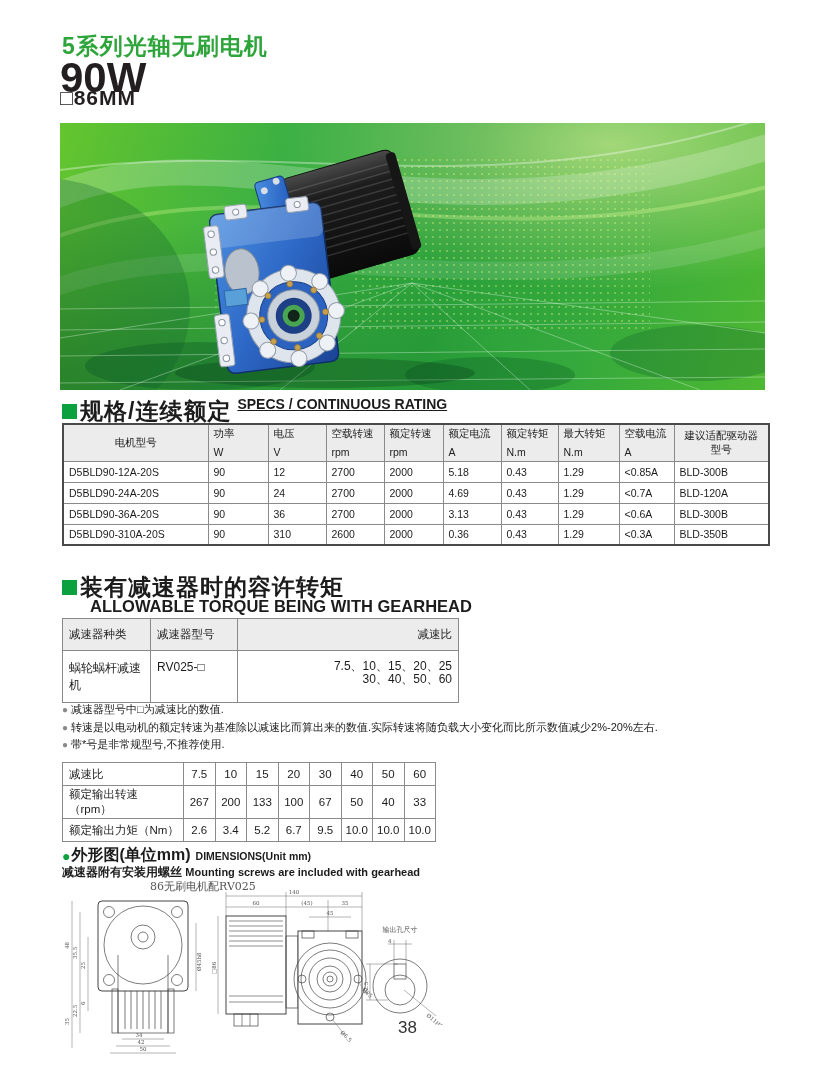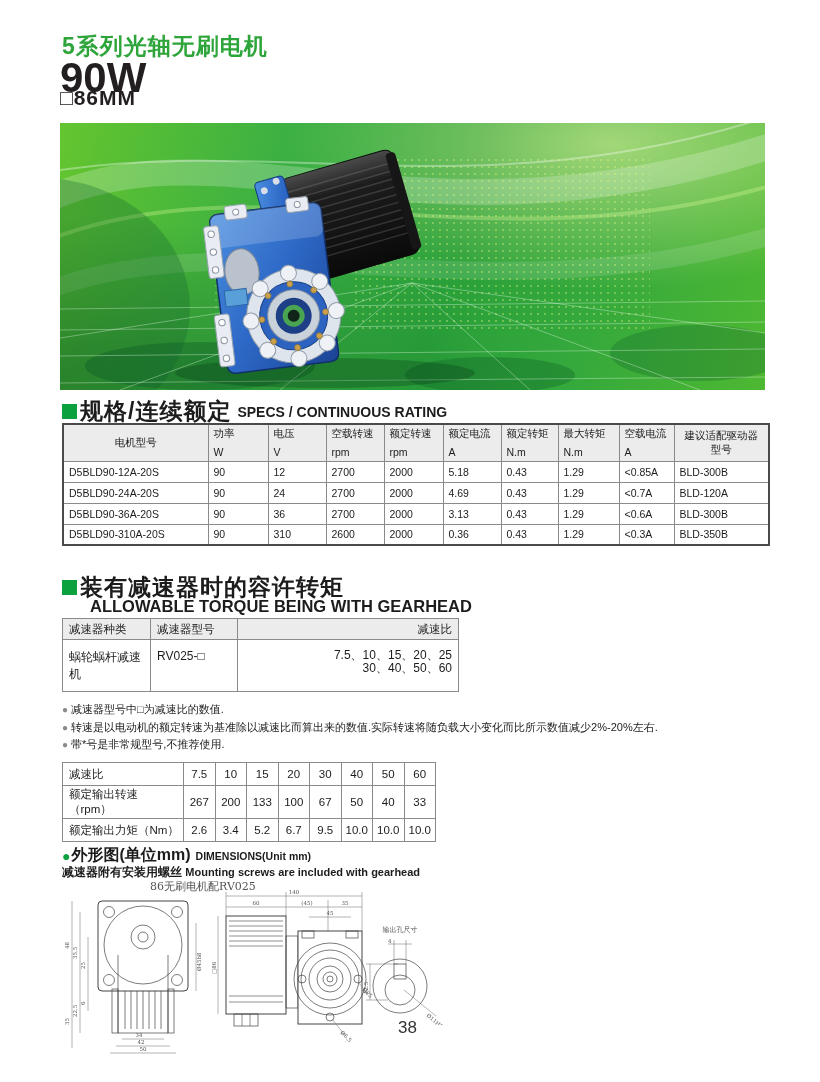--- a/index.html
+++ b/index.html
@@ -14,37 +14,37 @@
   
   .banner { position:absolute; left:60px; top:123px; width:705px; height:267px;
     background:
       radial-gradient(ellipse at 78% 8%, rgba(255,255,170,.55), rgba(255,255,170,0) 42%),
       radial-gradient(ellipse at 0% 95%, rgba(10,90,30,.45), rgba(10,90,30,0) 45%),
       linear-gradient(105deg,#64c52e 0%, #3bb043 30%, #2aa03a 55%, #35a93c 75%, #4eb832 100%);
     overflow:hidden; }
   .banner svg { position:absolute; left:0; top:0; }
 
   
-  .sec-head { position:absolute; left:62px; display:flex; align-items:center; }
+  .sec-head { position:absolute; left:62px; display:flex; align-items:flex-start; }
   .green-sq { display:inline-block; width:15px; height:15px; background:#0ba13e; margin-right:3px; align-self:center; }
   .sec-cn { font-size:23px; font-weight:800; color:#1c1c1c; letter-spacing:1px; }
-  .sec-en { font-size:14px; font-weight:800; color:#1c1c1c; margin-left:6px; }
+  .sec-en { font-size:14px; font-weight:800; color:#1c1c1c; margin-left:6px;text-decoration:underline; }
   .sec-en2 { position:absolute; left:90px; top:597px; font-size:16.5px; font-weight:800; color:#1c1c1c; }
 
   
   table { border-collapse:collapse; table-layout:fixed; background:#fff; }
   .spec-table { position:absolute; left:62px; top:423px; width:706px; border:2px solid #4a4a4a; }
   .spec-table td { border:1px solid #8a8a8a; font-size:10.5px; color:#1c1c1c; padding:2px 5px; vertical-align:middle; }
   .spec-table .hrow td { background:#ececec; height:37px; }
   .spec-table .hcell { display:flex; flex-direction:column; justify-content:space-between; height:31px; }
   .spec-table .drow td { height:21px; }
   .c-center { text-align:center; }
 
   .gear-table { position:absolute; left:62px; top:618px; width:396px; border:1.5px solid #4a4a4a; }
-  .gear-table td { border:1px solid #8a8a8a; font-size:12px; color:#1c1c1c; padding:2px 6px; }
+  .gear-table td { border:1px solid #8a8a8a; font-size:12px; color:#1c1c1c; padding:8px 6px; }
   .gear-table .hrow td { background:#ececec; height:21px; font-size:11.5px; }
   .gear-table .drow td { height:52px; vertical-align:top; padding-top:9px; }
   .ratio-lines { text-align:right; font-size:10.5px; line-height:13px; padding-top:2px; }
   .t-right { text-align:right; }
 
   .notes { position:absolute; left:62px; top:701px; width:710px; font-size:11px; line-height:16.5px; color:#222; }
   .notes .dot { color:#8a8a8a; font-size:10px; margin-right:3px; }
 
   .ratio-table { position:absolute; left:62px; top:762px; width:373px; border:1.5px solid #4a4a4a; }
   .ratio-table td { border:1px solid #8a8a8a; font-size:11.5px; color:#1c1c1c; height:23px; padding:1px 4px; text-align:center; }

